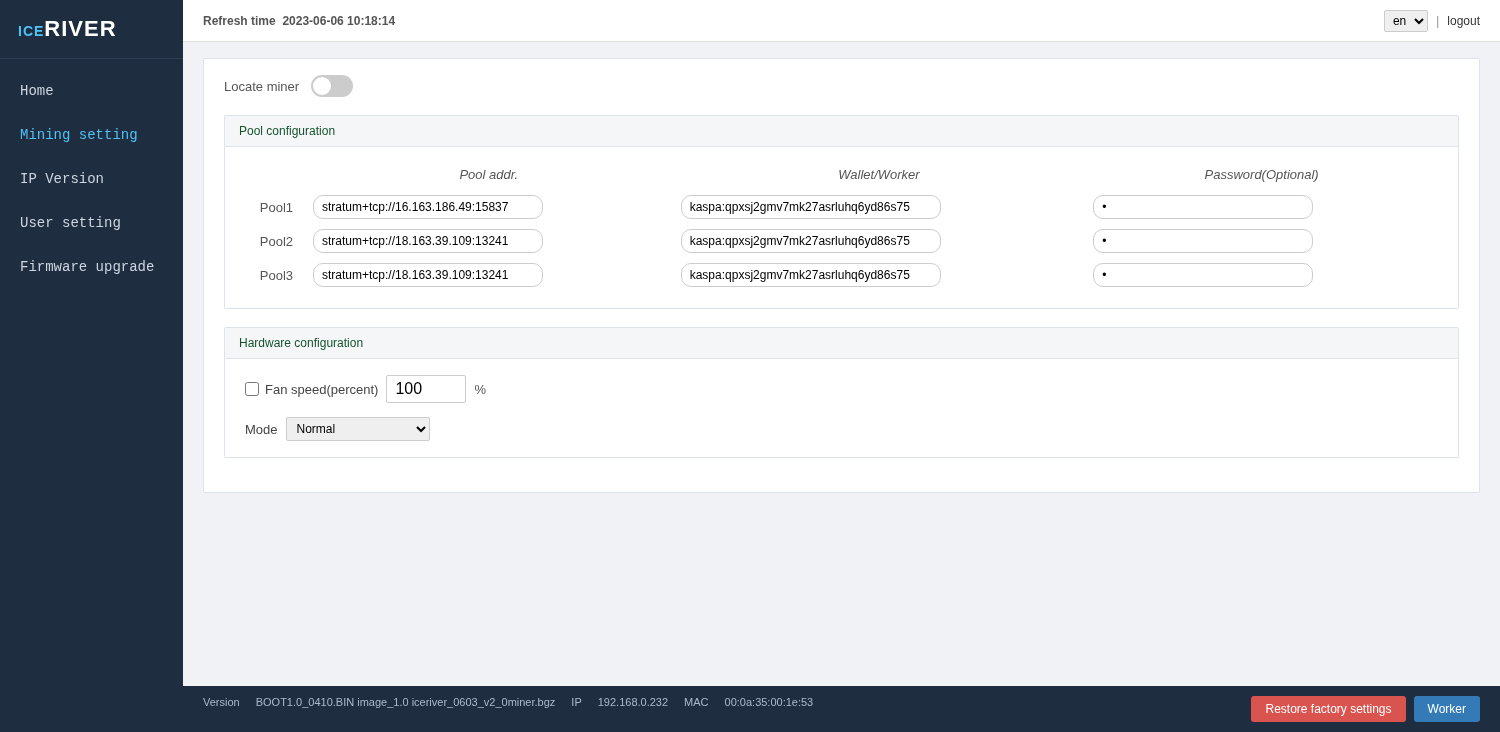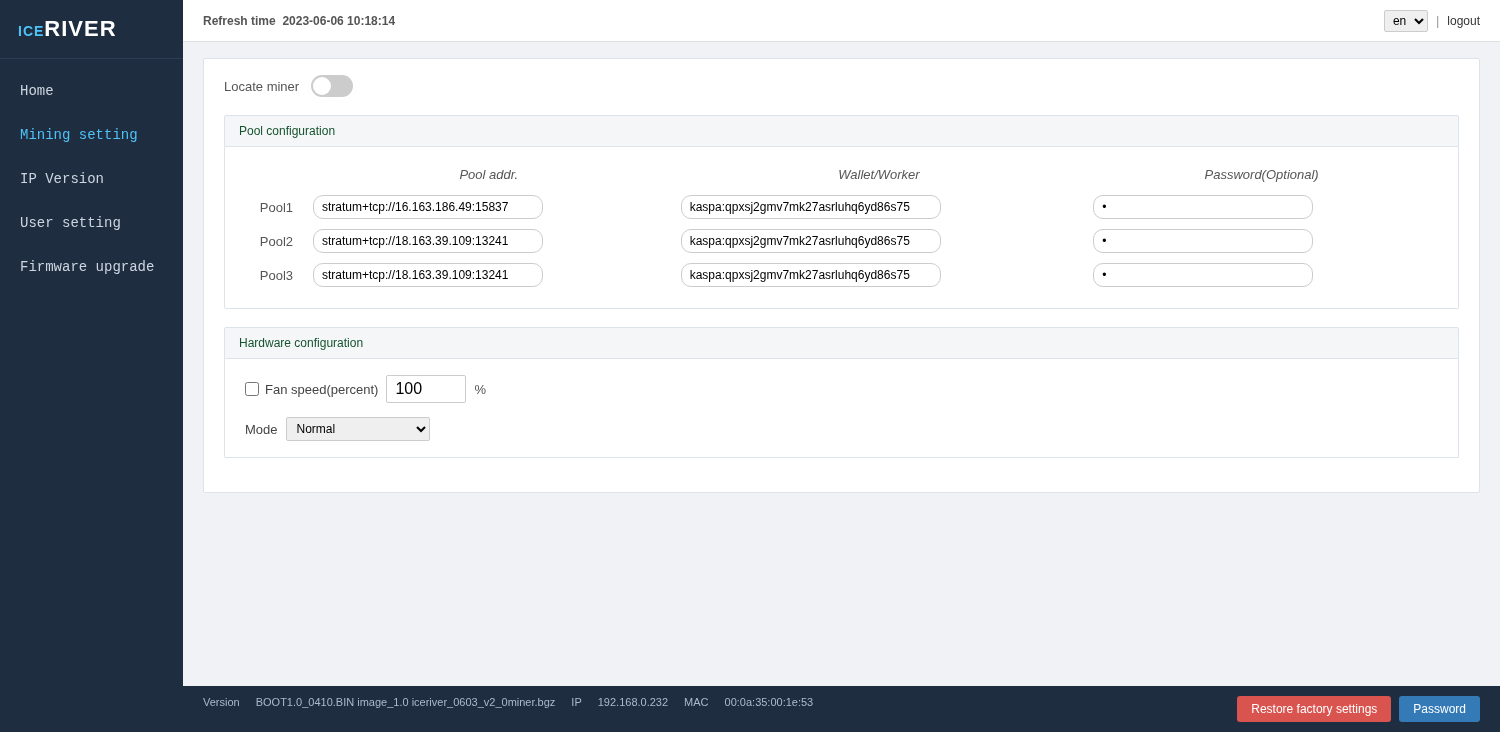--- a/index.html
+++ b/index.html
@@ -367,17 +367,17 @@
       <div class="footer-info">
         <span>Version</span>
         <span>BOOT1.0_0410.BIN image_1.0 iceriver_0603_v2_0miner.bgz</span>
         <span>IP</span>
         <span>192.168.0.232</span>
         <span>MAC</span>
         <span>00:0a:35:00:1e:53</span>
       </div>
       <div class="footer-buttons">
         <button class="btn-restore">Restore factory settings</button>
-        <button class="btn-restart">Password</button>
+        <button class="btn-restart">Worker</button>
       </div>
     </div>
   </div>
 </div>
 
 </body></html>

